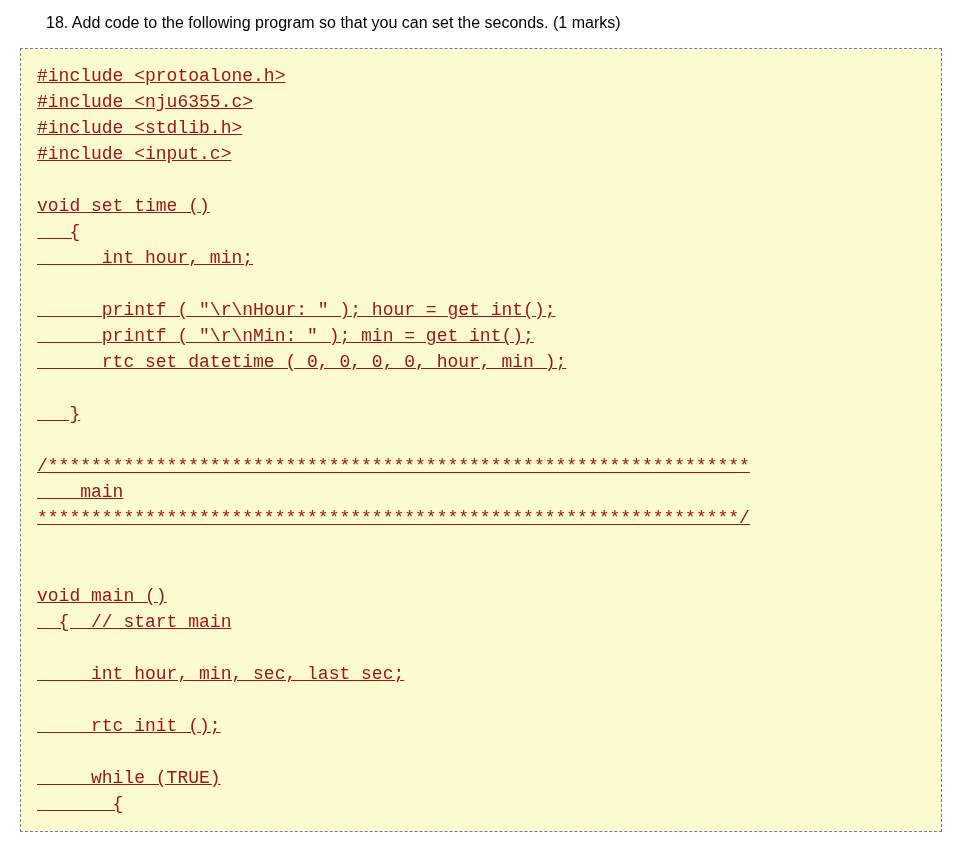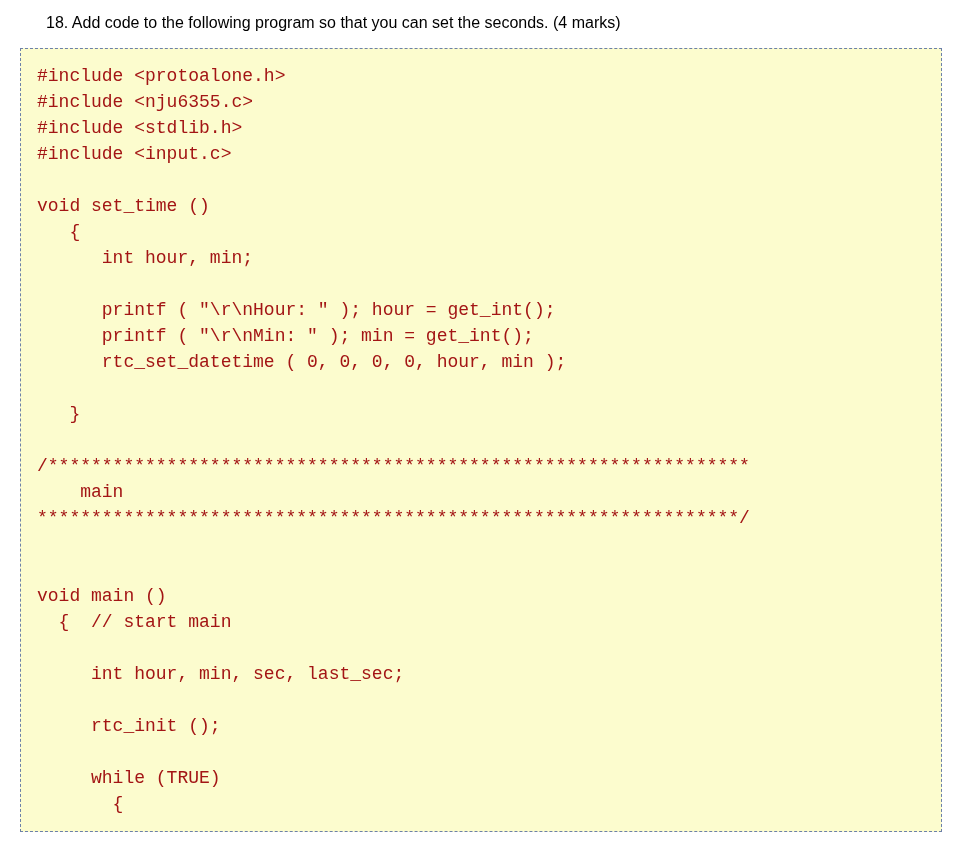--- a/index.html
+++ b/index.html
@@ -29,30 +29,31 @@
     border: 1px dashed #6c80a9;
     background: #fcfcce;
     padding: 14px 16px 14px 16px;
     font-family: "Courier New", Courier, monospace;
     font-size: 18px;
     line-height: 26px;
     color: #a31515;
     white-space: pre;
     overflow: hidden;
     box-sizing: border-box;
+    text-decoration: underline;
   }
 </style>
 </head>
 <body>
 
 <div class="page">
 
   <div class="question-line">
     <span class="qnum">18.</span>
-    <span>Add code to the following program so that you can set the seconds. (4 marks)</span>
+    <span>Add code to the following program so that you can set the seconds. (1 marks)</span>
   </div>
 
   <div class="codebox"><span>#include &lt;protoalone.h&gt;
 #include &lt;nju6355.c&gt;
 #include &lt;stdlib.h&gt;
 #include &lt;input.c&gt;
 
 void set_time ()
    {
       int hour, min;

